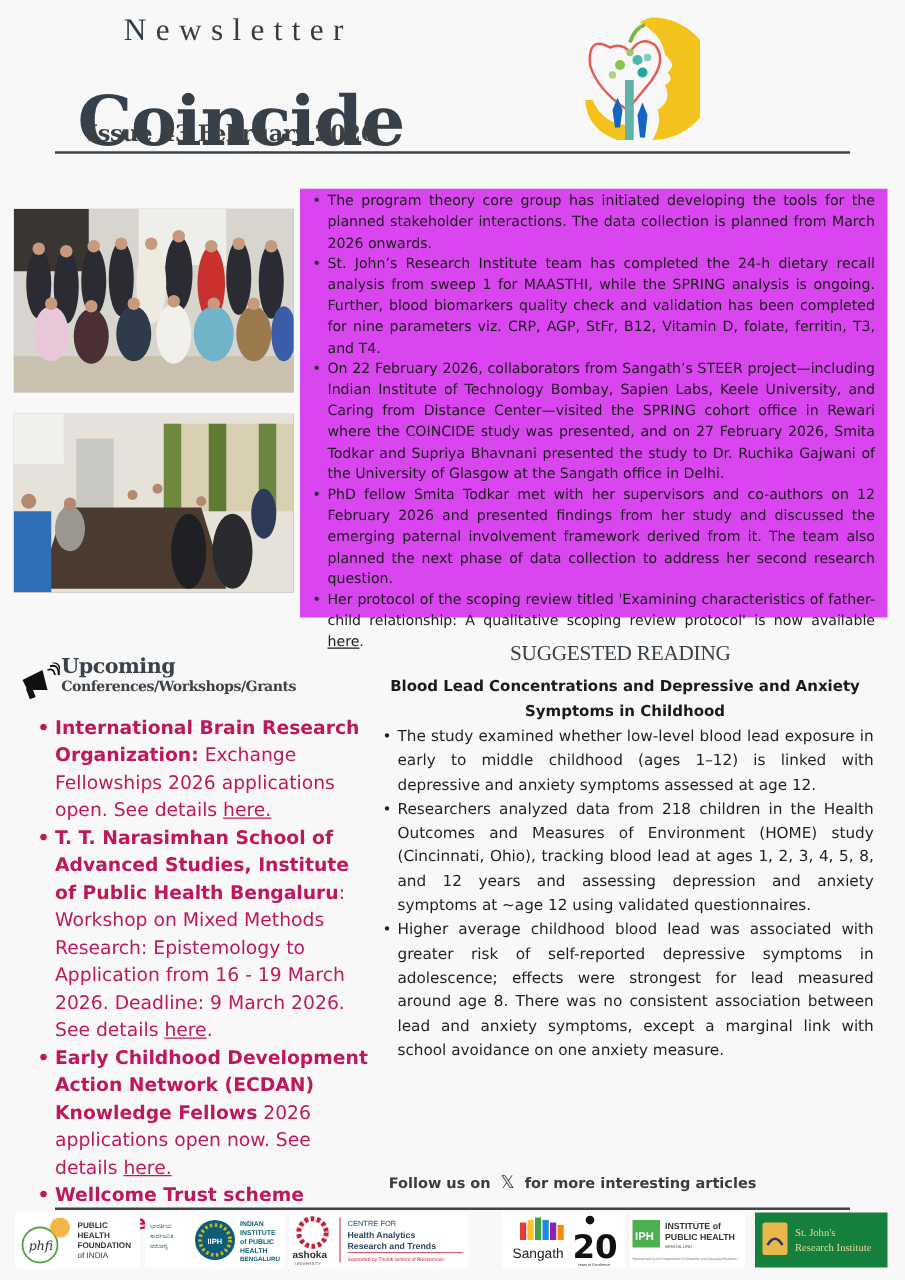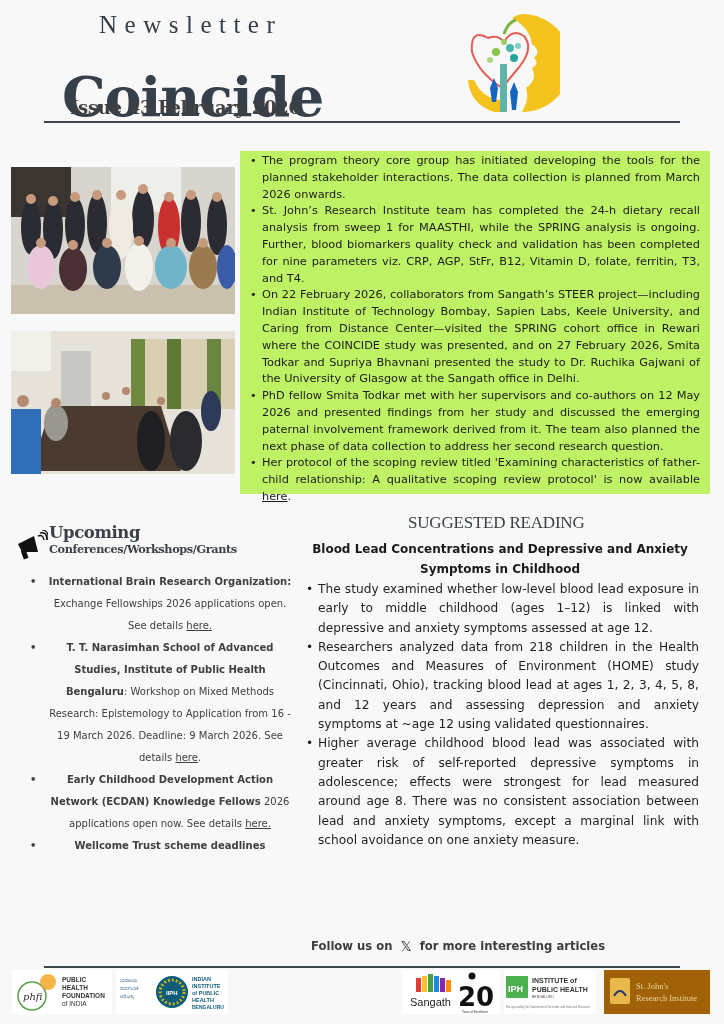--- a/index.html
+++ b/index.html
@@ -36,21 +36,21 @@
   }
 
   
   .kpu-title {
     position: absolute; left: 372px; top: 125px;
     font-family: "DejaVu Serif", serif;
     font-weight: bold; font-size: 19px; color: #3a4149; letter-spacing: -0.3px; margin-top: 33px;
   }
   .kpu-panel {
     position: absolute; left: 240px; top: 151px; width: 470px; height: 343px;
-    background: #bef264;
+    background: #d946ef;
     padding: 2px 10px 0 8px;
   }
   .kpu-panel ul { list-style: none; }
   .kpu-panel li {
     position: relative; padding-left: 14px;
     font-size: 11.3px; line-height: 16.8px; text-align: justify;
     color: #1b1b1b;
   }
   .kpu-panel li::before {
     content: "•"; position: absolute; left: 2px; top: 0;
@@ -74,21 +74,21 @@
     position: absolute; left: 49px; top: 542px;
     font-family: "DejaVu Serif", serif; font-weight: bold;
     font-size: 11.3px; color: #3a4149; letter-spacing: -0.4px;
   }
   .upc-list {
     position: absolute; left: 28px; top: 571px; width: 268px;
     list-style: none;
   }
   .upc-list li {
     position: relative; padding-left: 16px;
-    font-size: 10px; line-height: 22px; color: #404040; text-align: center;
+    font-size: 15px; line-height: 22px; color: #be185d;
   }
   .upc-list li::before { content: "•"; position: absolute; left: 2px; top: 0; font-weight: bold; }
   .b { font-weight: bold; }
 
   
   .sr-title {
     position: absolute; left: 408px; top: 513px;
     font-family: "Liberation Serif", serif; font-weight: normal;
     font-size: 17px; color: #3a4149; letter-spacing: -0.2px;
   }
@@ -215,21 +215,21 @@
         <circle cx="150" cy="70" r="4"></circle>
     </g>
   </svg>
 </div>
 
 <div class="kpu-panel">
   <ul>
     <li><span>The program theory core group has initiated developing the tools for the planned stakeholder interactions. The data collection is planned from March 2026 onwards.</span></li>
     <li><span>St. John’s Research Institute team has completed the 24-h dietary recall analysis from sweep 1 for MAASTHI, while the SPRING analysis is ongoing. Further, blood biomarkers quality check and validation has been completed for nine parameters viz. CRP, AGP, StFr, B12, Vitamin D, folate, ferritin, T3, and T4.</span></li>
     <li><span>On 22 February 2026, collaborators from Sangath’s STEER project—including Indian Institute of Technology Bombay, Sapien Labs, Keele University, and Caring from Distance Center—visited the SPRING cohort office in Rewari where the COINCIDE study was presented, and on 27 February 2026, Smita Todkar and Supriya Bhavnani presented the study to Dr. Ruchika Gajwani of the University of Glasgow at the Sangath office in Delhi.</span></li>
-    <li><span>PhD fellow Smita Todkar met with her supervisors and co-authors on 12 May 2026 and presented findings from her study and discussed the emerging paternal involvement framework derived from it. The team also planned the next phase of data collection to address her second research question.</span></li>
+    <li><span>PhD fellow Smita Todkar met with her supervisors and co-authors on 12 February 2026 and presented findings from her study and discussed the emerging paternal involvement framework derived from it. The team also planned the next phase of data collection to address her second research question.</span></li>
     <li><span>Her protocol  of the scoping review  titled 'Examining characteristics of father-child relationship: A qualitative scoping review protocol' is now available</span><a class="u"> here</a><span>.</span></li>
   </ul>
 </div>
 
 <svg class="upc-icon" viewBox="0 0 34 30">
   <path d="M4 14 L20 6 L24 22 L8 22 Z" fill="#111"></path>
   <rect x="8" y="20" width="5" height="9" transform="rotate(-20 10 24)" fill="#111"></rect>
   <path d="M24 6 q5 -2 6 4" stroke="#111" stroke-width="1.5" fill="none"></path>
   <path d="M26 3 q7 -2 7 7" stroke="#111" stroke-width="1.5" fill="none"></path>
   <path d="M28 0 q7 0 6 10" stroke="#111" stroke-width="1.2" fill="none"></path>
@@ -290,20 +290,33 @@
       <circle cx="56" cy="22" r="12" fill="none" stroke="#c9b21c" stroke-width="3" stroke-dasharray="2 2"></circle>
       <text x="50" y="25" font-size="6" font-weight="bold" fill="#fff" font-family="Liberation Sans, sans-serif">IIPH</text>
       <text x="76" y="11" font-size="5.5" font-weight="bold" fill="#0d5c7a" font-family="Liberation Sans, sans-serif">INDIAN</text>
       <text x="76" y="18" font-size="5.5" font-weight="bold" fill="#0d5c7a" font-family="Liberation Sans, sans-serif">INSTITUTE</text>
       <text x="76" y="25" font-size="5.5" font-weight="bold" fill="#0d5c7a" font-family="Liberation Sans, sans-serif">of PUBLIC</text>
       <text x="76" y="32" font-size="5.5" font-weight="bold" fill="#0d5c7a" font-family="Liberation Sans, sans-serif">HEALTH</text>
       <text x="76" y="39" font-size="5" font-weight="bold" fill="#0d5c7a" font-family="Liberation Sans, sans-serif">BENGALURU</text>
     </svg>
   </div>
 
+  <div class="lg" style="left:222px;width:142px;">
+    <svg width="142" height="44" viewBox="0 0 142 44">
+      <circle cx="18" cy="16" r="11" fill="none" stroke="#c6233a" stroke-width="4" stroke-dasharray="3 2"></circle>
+      <text x="2" y="36" font-size="8" font-weight="bold" fill="#2d2d2d" font-family="Liberation Sans, sans-serif">ashoka</text>
+      <text x="4" y="42" font-size="3.5" fill="#666" font-family="Liberation Sans, sans-serif">UNIVERSITY</text>
+      <line x1="40" y1="4" x2="40" y2="40" stroke="#c6233a" stroke-width="0.8"></line>
+      <text x="46" y="11" font-size="6" fill="#2a4a6a" font-family="Liberation Sans, sans-serif">CENTRE FOR</text>
+      <text x="46" y="20" font-size="7" font-weight="bold" fill="#2a4a6a" font-family="Liberation Sans, sans-serif">Health Analytics</text>
+      <text x="46" y="29" font-size="7" font-weight="bold" fill="#2a4a6a" font-family="Liberation Sans, sans-serif">Research and Trends</text>
+      <line x1="46" y1="32" x2="138" y2="32" stroke="#c6233a" stroke-width="0.6"></line>
+      <text x="46" y="39" font-size="4" fill="#c6233a" font-family="Liberation Sans, sans-serif">Supported by Trivedi School of Biosciences</text>
+    </svg>
+  </div>
 
   <div class="lg" style="left:392px;width:68px;">
     <svg width="68" height="44" viewBox="0 0 68 44">
       <g>
         <rect x="14" y="8" width="5" height="14" fill="#e53935"></rect>
         <rect x="20" y="6" width="5" height="16" fill="#fbc02d"></rect>
         <rect x="26" y="4" width="5" height="18" fill="#43a047"></rect>
         <rect x="32" y="6" width="5" height="16" fill="#1e88e5"></rect>
         <rect x="38" y="8" width="5" height="14" fill="#8e24aa"></rect>
         <rect x="44" y="10" width="5" height="12" fill="#fb8c00"></rect>
@@ -324,21 +337,21 @@
     <svg width="92" height="44" viewBox="0 0 92 44">
       <rect x="2" y="6" width="22" height="22" fill="#4caf50"></rect>
       <text x="4" y="22" font-size="9" font-weight="bold" fill="#fff" font-family="Liberation Sans, sans-serif">IPH</text>
       <text x="28" y="13" font-size="7" font-weight="bold" fill="#333" font-family="Liberation Sans, sans-serif">INSTITUTE of</text>
       <text x="28" y="22" font-size="7" font-weight="bold" fill="#333" font-family="Liberation Sans, sans-serif">PUBLIC HEALTH</text>
       <text x="28" y="28" font-size="3.5" fill="#555" font-family="Liberation Sans, sans-serif">BENGALURU</text>
       <text x="2" y="38" font-size="2.8" fill="#777" font-family="Liberation Sans, sans-serif">Recognised by the Department of Scientific and Industrial Research</text>
     </svg>
   </div>
 
-  <div class="lg" style="left:594px;width:106px;background:#a16207;">
+  <div class="lg" style="left:594px;width:106px;background:#15803d;">
     <svg width="106" height="36" viewBox="0 0 106 36" style="margin-top:4px">
       <rect x="6" y="4" width="20" height="26" rx="2" fill="#e8b84a"></rect>
       <path d="M10 22 q6 -10 12 0" stroke="#2c3570" stroke-width="2" fill="none"></path>
       <text x="32" y="15" font-size="8.5" fill="#e8d9a0" font-family="Liberation Serif, serif">St. John's</text>
       <text x="32" y="27" font-size="8.5" fill="#e8d9a0" font-family="Liberation Serif, serif">Research Institute</text>
     </svg>
   </div>
 </div>
 
 </body></html>

